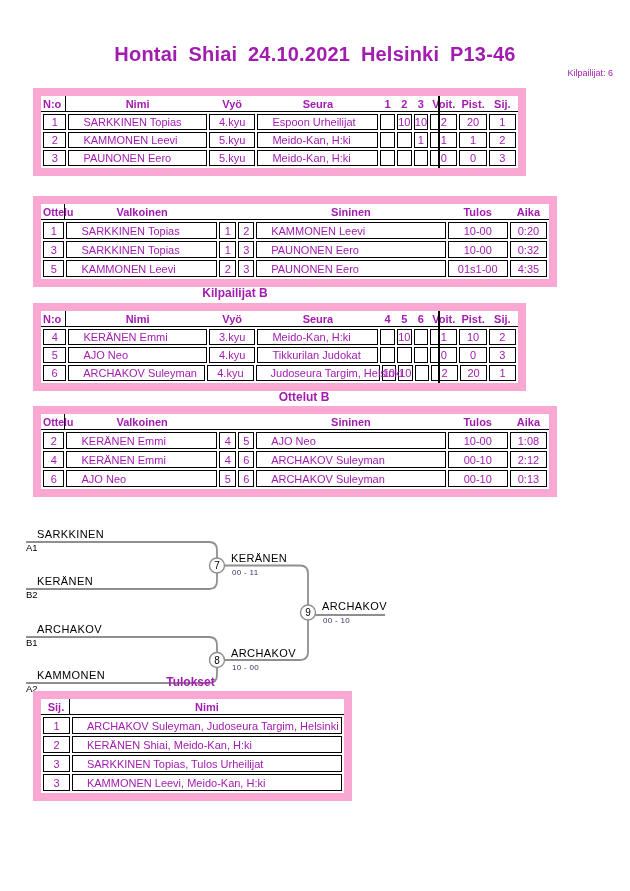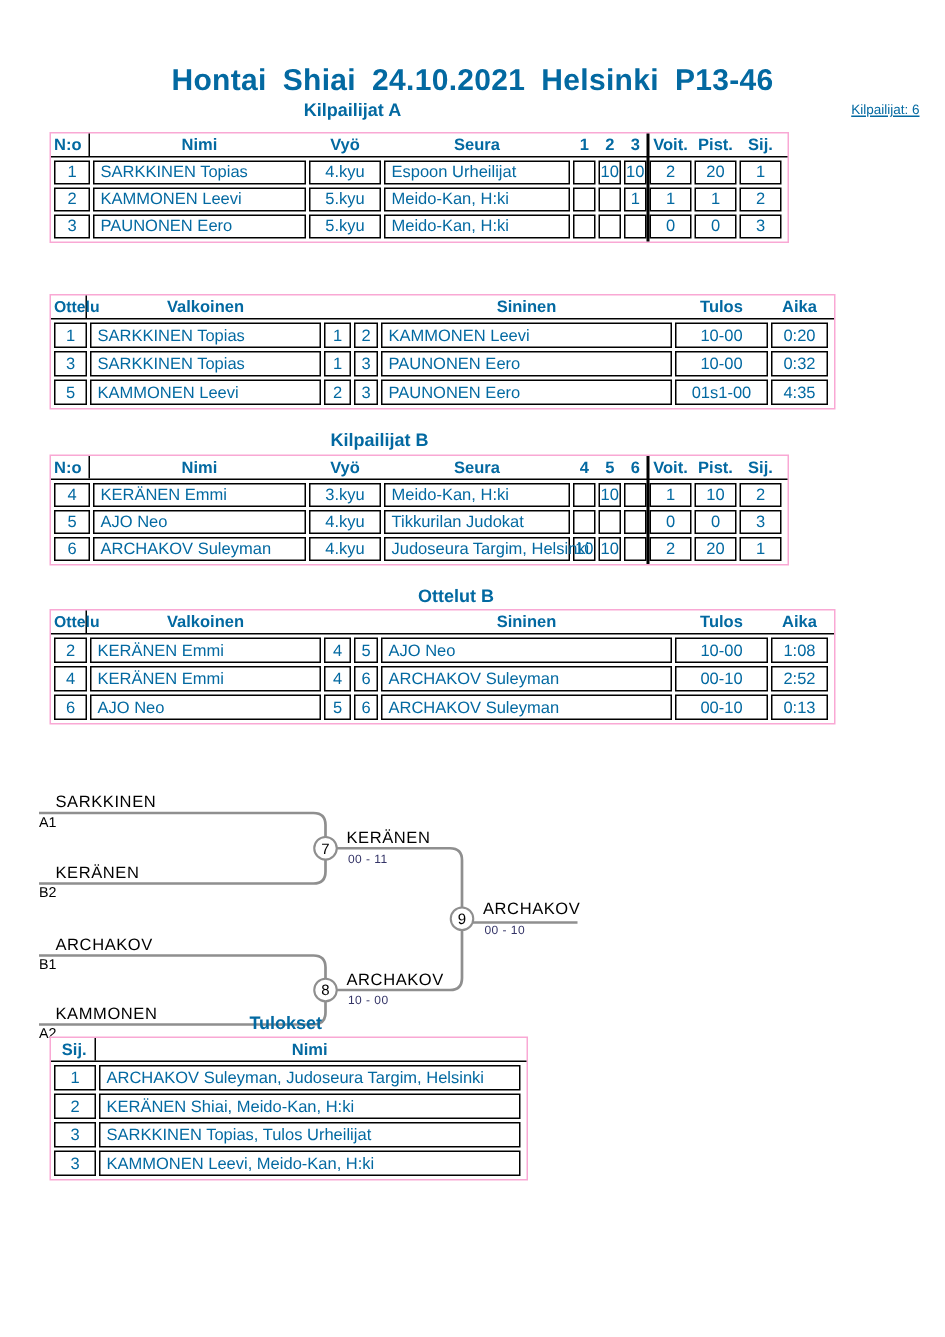--- a/index.html
+++ b/index.html
@@ -1,47 +1,47 @@
 <!DOCTYPE html>
 <html><head>
 <meta charset="utf-8">
 <style>
   * { margin:0; padding:0; box-sizing:border-box; }
   html,body { background:#fff; }
   .page {
     position:relative; width:630px; height:891px; background:#fff;
-    font-family:"Liberation Sans","DejaVu Sans",sans-serif; color:#0369a1; overflow:hidden;
+    font-family:"Liberation Sans","DejaVu Sans",sans-serif; color:#a21caf; overflow:hidden;
   }
   .title {
     position:absolute; left:0; top:43px; width:630px; text-align:center;
     font-size:20px; font-weight:bold; word-spacing:5px; letter-spacing:0.2px;
   }
   .sec { position:absolute; text-align:center; font-size:12px; font-weight:bold; }
-  .count { position:absolute; top:68px; right:17px; font-size:9px;text-decoration:underline; }
-
-  .tbl { position:absolute; border:1px solid #f9a8d4; background:#fff; }
+  .count { position:absolute; top:68px; right:17px; font-size:9px; }
+
+  .tbl { position:absolute; border:8px solid #f9a8d4; background:#fff; }
   .thead {
     display:flex; gap:2px; padding:0 2px; height:16px; align-items:center;
     border-bottom:1px solid #000; font-weight:bold; font-size:11px;
   }
   .thead span {
     display:flex; justify-content:center; align-items:center; height:100%; white-space:nowrap;
   }
   .thead span.left { justify-content:flex-start; }
   .thead span.bR { border-right:1px solid #000; }
   .thead span.sm { font-size:10.5px; }
   .tbody { padding:2px; display:flex; flex-direction:column; gap:2px; font-size:11px; }
   .trow { display:flex; gap:2px; }
   .kilp .trow { height:16px; }
   .ott .trow, .tul .trow { height:17px; }
   .c {
     border:1px solid #000; display:flex; align-items:center; justify-content:center;
     overflow:hidden; white-space:nowrap;
   }
-  .c.left { justify-content:flex-start; padding-left:4px; }
+  .c.left { justify-content:flex-start; padding-left:14px; }
   .c.ovf { overflow:visible; position:relative; z-index:2; }
   .vsep { position:absolute; top:0; bottom:0; width:2px; background:#000; }
 
   
   .w24{width:24px}.w142{width:142px}.w48{width:48px}.w124{width:124px}
   .w15{width:15px}.w28{width:28px}
   
   .w22{width:22px}.w154{width:154px}.w18{width:18px}.w16{width:16px}
   .w194{width:194px}.w62{width:62px}.w38{width:38px}
   
@@ -55,21 +55,20 @@
   .bseed { font-size:9.5px; fill:#000; }
   .bnum { font-size:10px; fill:#000; text-anchor:middle; }
   .bscore { font-size:8px; fill:#333366; letter-spacing:0.3px; }
 </style>
 </head>
 <body>
 
 <div class="page">
 
   <div class="title">Hontai Shiai 24.10.2021 Helsinki P13-46</div>
-  <div class="sec" style="left:0; top:66px; width:470px;">Kilpailijat A</div>
   <div class="count">Kilpailijat: 6</div>
 
   <div class="tbl kilp" style="left:33px; top:88px; width:493px;">
     <div class="vsep" style="left:397px;"></div>
     <div class="thead">
       <span class="w24 left bR">N:o</span>
       <span class="w142">Nimi</span>
       <span class="w48">Vyö</span>
       <span class="w124">Seura</span>
       <span class="w15">1</span>
@@ -154,21 +153,21 @@
         <span class="c w154 left">KAMMONEN Leevi</span>
         <span class="c w18">2</span>
         <span class="c w16">3</span>
         <span class="c w194 left">PAUNONEN Eero</span>
         <span class="c w62">01s1-00</span>
         <span class="c w38">4:35</span>
       </div>
     </div>
   </div>
 
-  <div class="sec" style="left:18px; top:286px; width:470px;">Kilpailijat B</div>
+  <div class="sec" style="left:0; top:286px; width:470px;">Kilpailijat B</div>
 
   <div class="tbl kilp" style="left:33px; top:303px; width:493px;">
     <div class="vsep" style="left:397px;"></div>
     <div class="thead">
       <span class="w24 left bR">N:o</span>
       <span class="w142">Nimi</span>
       <span class="w48">Vyö</span>
       <span class="w124">Seura</span>
       <span class="w15">4</span>
       <span class="w15">5</span>
@@ -239,21 +238,21 @@
         <span class="c w62">10-00</span>
         <span class="c w38">1:08</span>
       </div>
       <div class="trow">
         <span class="c w22">4</span>
         <span class="c w154 left">KERÄNEN Emmi</span>
         <span class="c w18">4</span>
         <span class="c w16">6</span>
         <span class="c w194 left">ARCHAKOV Suleyman</span>
         <span class="c w62">00-10</span>
-        <span class="c w38">2:52</span>
+        <span class="c w38">2:12</span>
       </div>
       <div class="trow">
         <span class="c w22">6</span>
         <span class="c w154 left">AJO Neo</span>
         <span class="c w18">5</span>
         <span class="c w16">6</span>
         <span class="c w194 left">ARCHAKOV Suleyman</span>
         <span class="c w62">00-10</span>
         <span class="c w38">0:13</span>
       </div>

